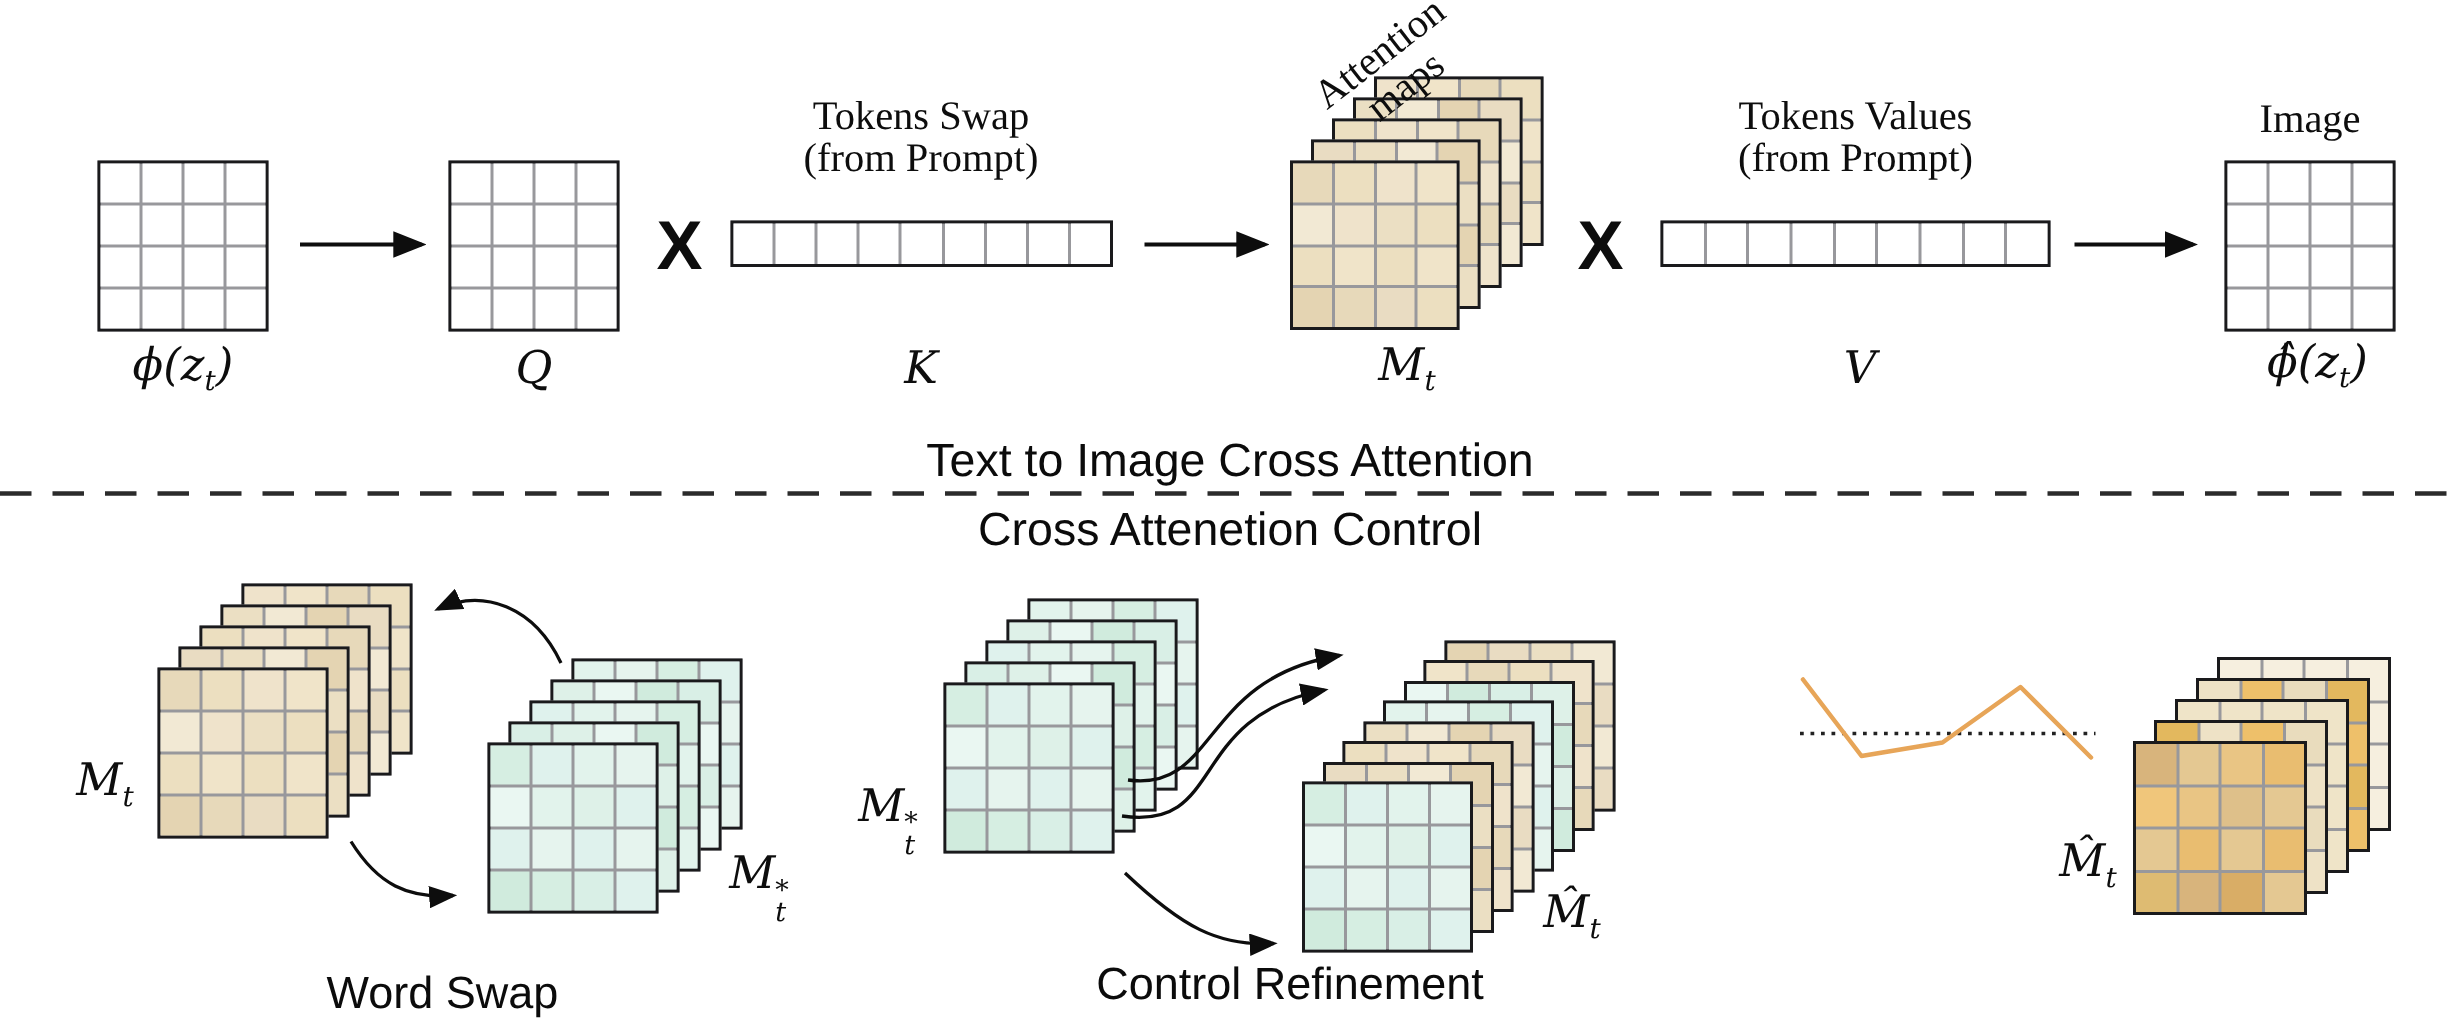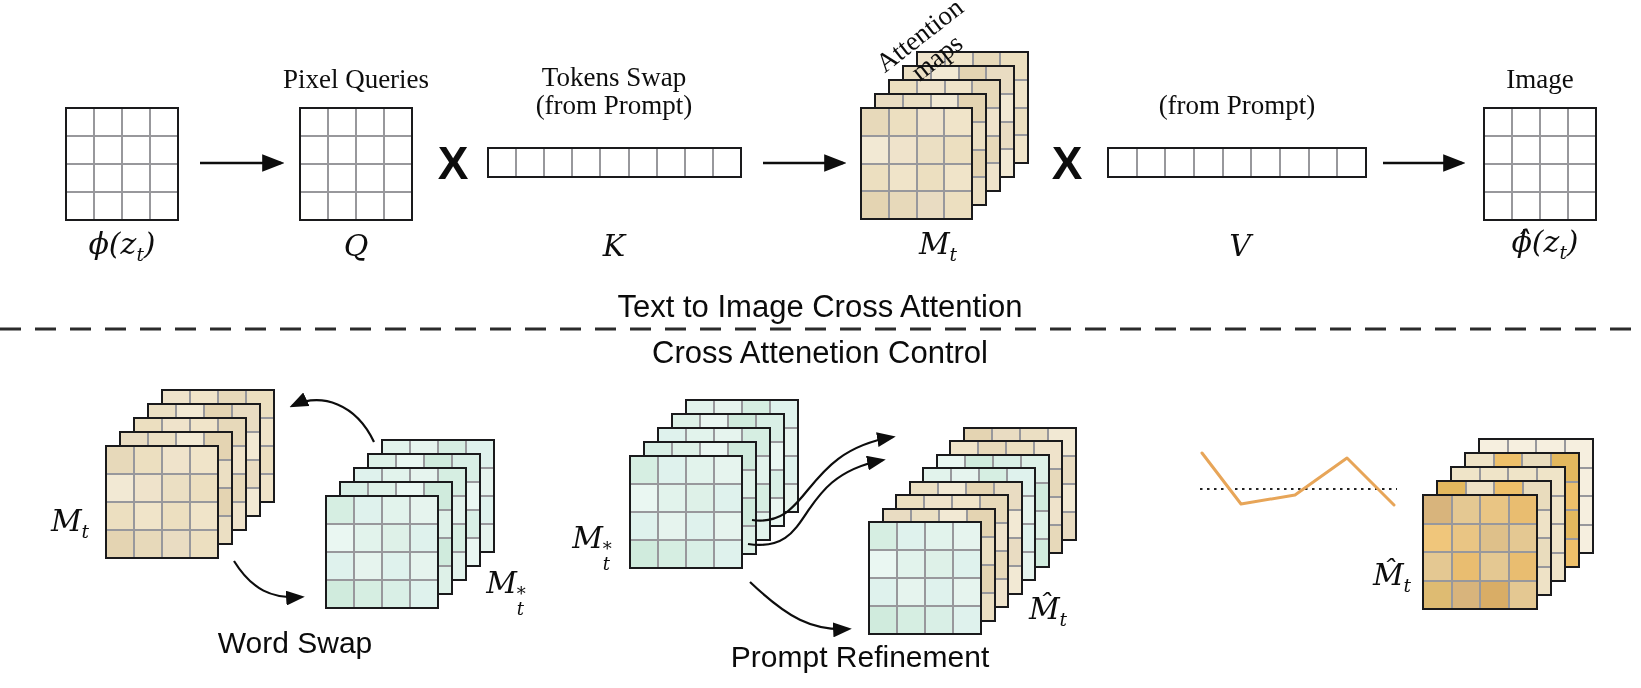--- a/index.html
+++ b/index.html
@@ -723,27 +723,27 @@
     <path class="arr2" d="M234,561 C252,590 272,599 302,597" marker-end="url(#ah)"></path>
     <path class="arr2" d="M752,520 C812,528 800,452 893,437" marker-end="url(#ah)"></path>
     <path class="arr2" d="M748,544 C818,554 790,478 883,460" marker-end="url(#ah)"></path>
     <path class="arr2" d="M750,582 C788,618 812,631 849,629" marker-end="url(#ah)"></path>
     <g id="rw-chart">
         <line x1="1200" x2="1397" y1="489" y2="489" stroke="#222" stroke-width="2.2" stroke-dasharray="2.5 4.5"></line>
         <polyline points="1202,453 1241,504 1295,495 1347,458 1394,505" fill="none" stroke="#e7a558" stroke-width="3" stroke-linejoin="round" stroke-linecap="round"></polyline>
       </g>
   </svg>
 
-  <div class="slabel" style="left:356px;top:64px">Pixel Queries</div>
   <div class="slabel" style="left:614px;top:62px">Tokens Swap</div>
   <div class="slabel" style="left:614px;top:90px">(from Prompt)</div>
   <div class="rot-label" style="left:840px;top:18px;width:176px">
     <div>Attention</div>
     <div>maps</div>
   </div>
+  <div class="slabel" style="left:1237px;top:62px">Tokens Values</div>
   <div class="slabel" style="left:1237px;top:90px">(from Prompt)</div>
   <div class="slabel" style="left:1540px;top:64px">Image</div>
 
   <div class="xsym" style="left:453px;top:136px">X</div>
   <div class="xsym" style="left:1067px;top:136px">X</div>
 
   <div class="mlabel" style="left:122px;top:226px"><span>ϕ(z</span><sub>t</sub><span>)</span></div>
   <div class="mlabel" style="left:356px;top:228px">Q</div>
   <div class="mlabel" style="left:614px;top:228px">K</div>
   <div class="mlabel" style="left:938px;top:226px"><span>M</span><sub>t</sub></div>
@@ -751,24 +751,24 @@
   <div class="mlabel" style="left:1545px;top:224px"><span>ϕ̂(z</span><sub>t</sub><span>)</span></div>
 
   <div class="ctitle" style="left:820px;top:289px">Text to Image Cross Attention</div>
   <div class="ctitle" style="left:820px;top:335px">Cross Attenetion Control</div>
 
   <div class="mlabel" style="left:70px;top:503px"><span>M</span><sub>t</sub></div>
   <div class="mlabel" style="left:506px;top:565px"><span>M</span><span class="ss">
         <span class="sup">*</span>
         <span class="sub">t</span>
       </span></div>
-  <div class="btitle" style="left:295px;top:626px">Word Swap</div>
+  <div class="btitle" style="left:295px;top:646px">Word Swap</div>
 
   <div class="mlabel" style="left:592px;top:520px"><span>M</span><span class="ss">
         <span class="sup">*</span>
         <span class="sub">t</span>
       </span></div>
   <div class="mlabel" style="left:1048px;top:591px"><span>M̂</span><sub>t</sub></div>
-  <div class="btitle" style="left:860px;top:640px">Prompt Refinement</div>
+  <div class="btitle" style="left:860px;top:640px">Control Refinement</div>
 
   <div class="mlabel" style="left:1392px;top:557px"><span>M̂</span><sub>t</sub></div>
 
 </div>
 
 </body></html>

